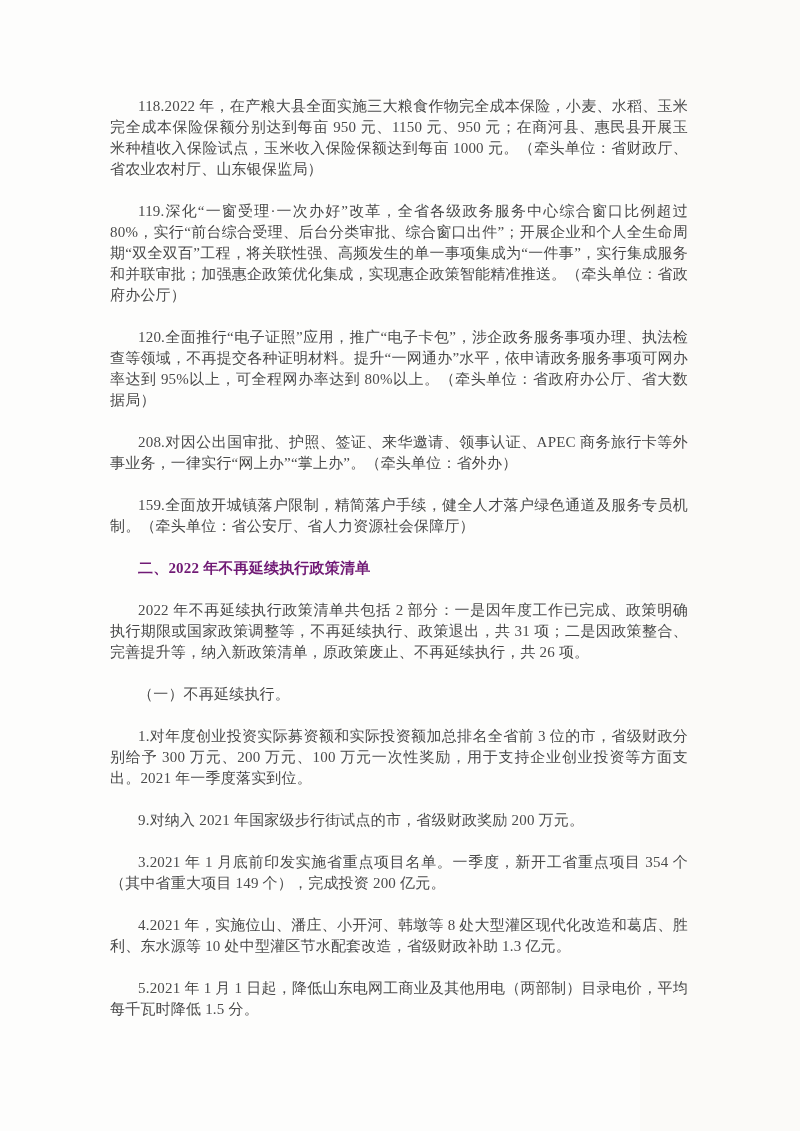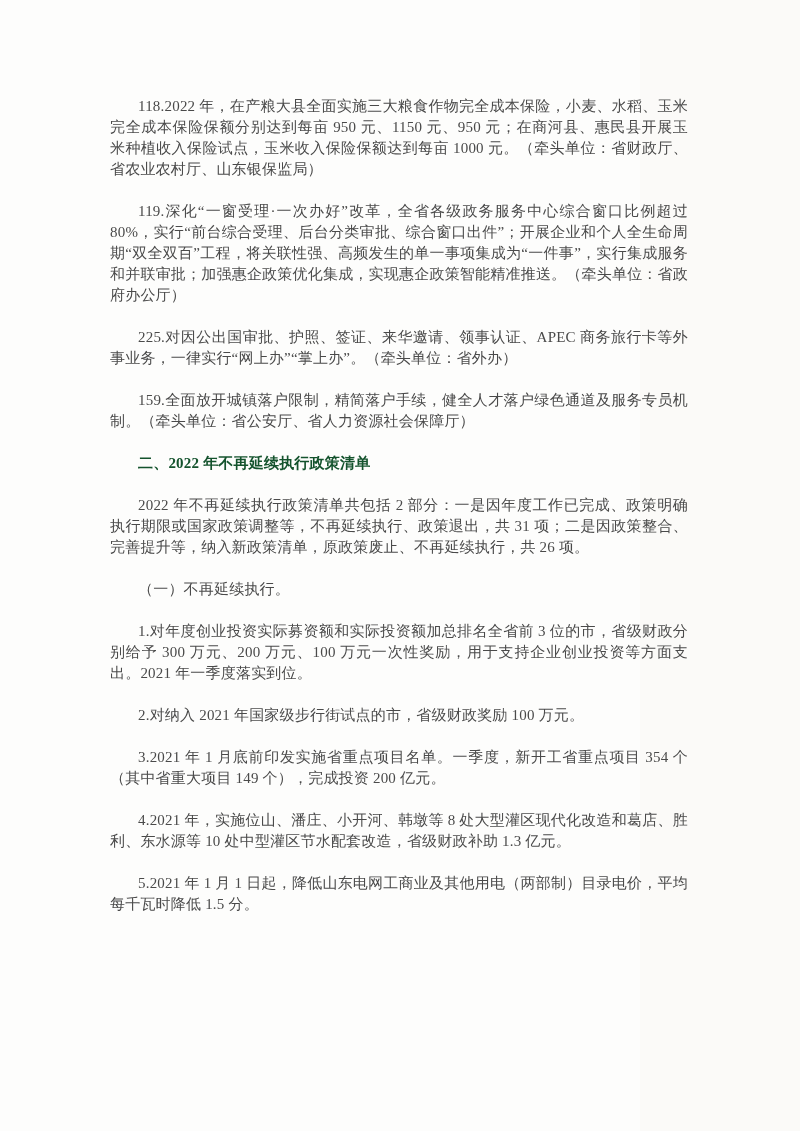--- a/index.html
+++ b/index.html
@@ -29,37 +29,38 @@
     line-height: 21px;
     text-align: justify;
     letter-spacing: 0.2px;
   }
   .doc-content p {
     margin: 0 0 21px 0;
     text-indent: 28px;
   }
   .doc-content p.section-heading {
     font-weight: bold;
-    color: #14532d;
+    color: #701a75;
   }
   .doc-content p:last-child {
     margin-bottom: 0;
   }
 </style>
 </head>
 <body>
 
 <div class="page">
   <div class="doc-content">
     <p>118.2022 年，在产粮大县全面实施三大粮食作物完全成本保险，小麦、水稻、玉米完全成本保险保额分别达到每亩 950 元、1150 元、950 元；在商河县、惠民县开展玉米种植收入保险试点，玉米收入保险保额达到每亩 1000 元。（牵头单位：省财政厅、省农业农村厅、山东银保监局）</p>
     <p>119.深化“一窗受理·一次办好”改革，全省各级政务服务中心综合窗口比例超过 80%，实行“前台综合受理、后台分类审批、综合窗口出件”；开展企业和个人全生命周期“双全双百”工程，将关联性强、高频发生的单一事项集成为“一件事”，实行集成服务和并联审批；加强惠企政策优化集成，实现惠企政策智能精准推送。（牵头单位：省政府办公厅）</p>
-    <p>225.对因公出国审批、护照、签证、来华邀请、领事认证、APEC 商务旅行卡等外事业务，一律实行“网上办”“掌上办”。（牵头单位：省外办）</p>
+    <p>120.全面推行“电子证照”应用，推广“电子卡包”，涉企政务服务事项办理、执法检查等领域，不再提交各种证明材料。提升“一网通办”水平，依申请政务服务事项可网办率达到 95%以上，可全程网办率达到 80%以上。（牵头单位：省政府办公厅、省大数据局）</p>
+    <p>208.对因公出国审批、护照、签证、来华邀请、领事认证、APEC 商务旅行卡等外事业务，一律实行“网上办”“掌上办”。（牵头单位：省外办）</p>
     <p>159.全面放开城镇落户限制，精简落户手续，健全人才落户绿色通道及服务专员机制。（牵头单位：省公安厅、省人力资源社会保障厅）</p>
     <p class="section-heading">二、2022 年不再延续执行政策清单</p>
     <p>2022 年不再延续执行政策清单共包括 2 部分：一是因年度工作已完成、政策明确执行期限或国家政策调整等，不再延续执行、政策退出，共 31 项；二是因政策整合、完善提升等，纳入新政策清单，原政策废止、不再延续执行，共 26 项。</p>
     <p>（一）不再延续执行。</p>
     <p>1.对年度创业投资实际募资额和实际投资额加总排名全省前 3 位的市，省级财政分别给予 300 万元、200 万元、100 万元一次性奖励，用于支持企业创业投资等方面支出。2021 年一季度落实到位。</p>
-    <p>2.对纳入 2021 年国家级步行街试点的市，省级财政奖励 100 万元。</p>
+    <p>9.对纳入 2021 年国家级步行街试点的市，省级财政奖励 200 万元。</p>
     <p>3.2021 年 1 月底前印发实施省重点项目名单。一季度，新开工省重点项目 354 个（其中省重大项目 149 个），完成投资 200 亿元。</p>
     <p>4.2021 年，实施位山、潘庄、小开河、韩墩等 8 处大型灌区现代化改造和葛店、胜利、东水源等 10 处中型灌区节水配套改造，省级财政补助 1.3 亿元。</p>
     <p>5.2021 年 1 月 1 日起，降低山东电网工商业及其他用电（两部制）目录电价，平均每千瓦时降低 1.5 分。</p>
   </div>
 </div>
 
 </body></html>

